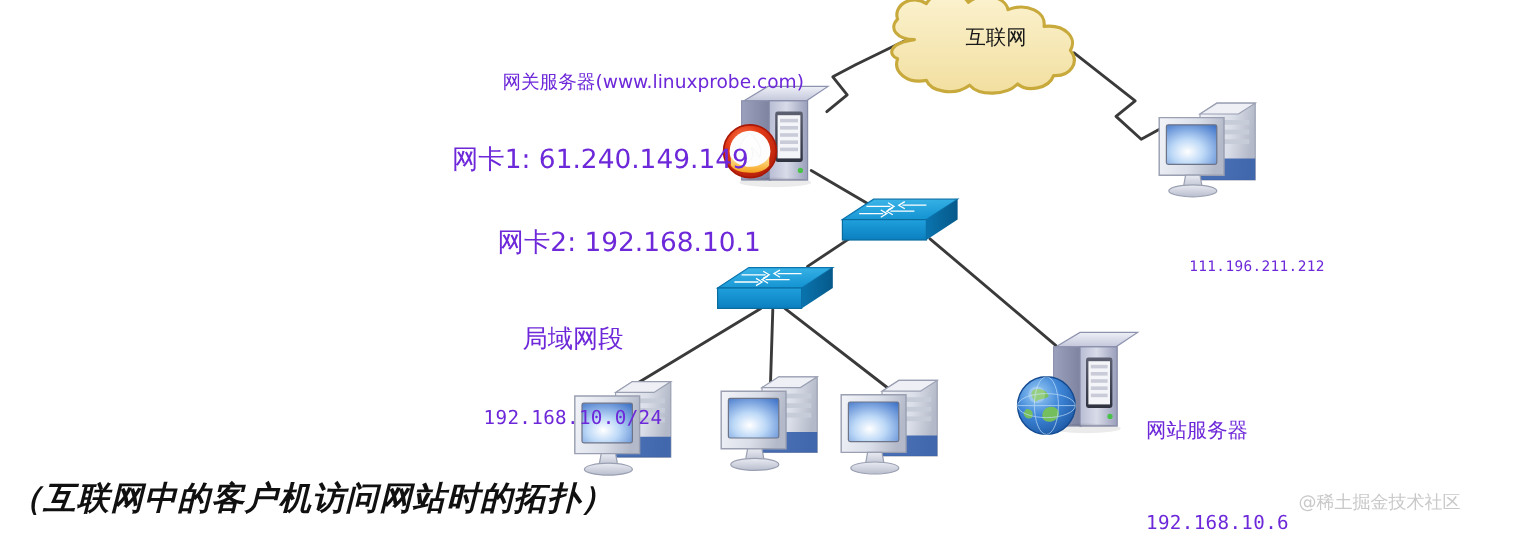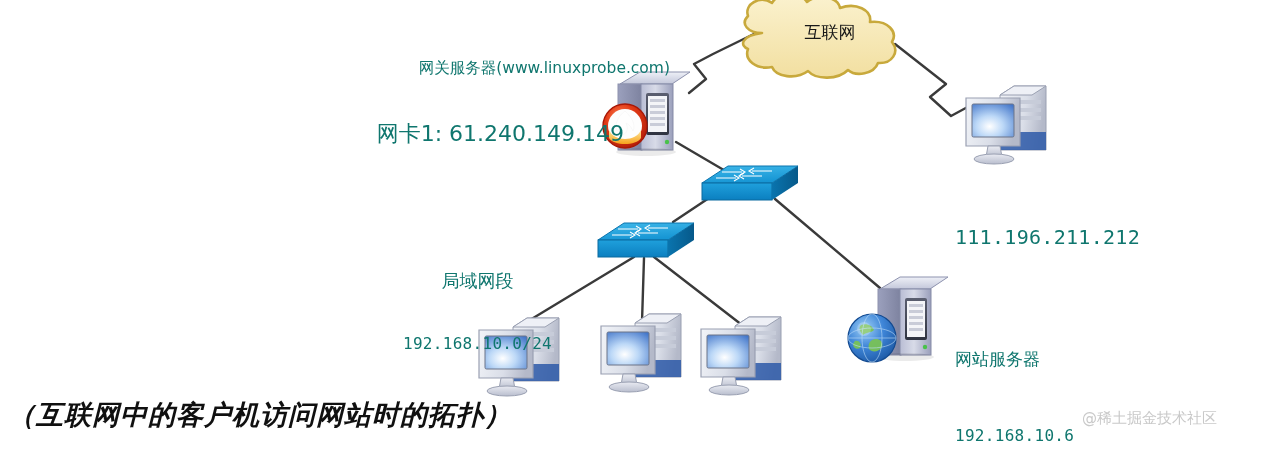--- a/index.html
+++ b/index.html
@@ -4,41 +4,41 @@
 <style>
   html,body{margin:0;padding:0;background:#ffffff;}
   body{
     width:1265px;height:450px;position:relative;overflow:hidden;
     font-family:"Liberation Serif","DejaVu Serif",serif;
     background:#ffffff;
   }
   #stage{position:absolute;left:0;top:0;width:1265px;height:327px;}
   svg#net{position:absolute;left:0;top:0;width:1265px;height:450px;}
 
-  .lbl{position:absolute;color:#0f766e;white-space:pre;line-height:1.28;}
+  .lbl{position:absolute;color:#6d28d9;white-space:pre;line-height:1.28;}
   .lbl .cn{font-family:"DejaVu Sans","Liberation Sans",sans-serif;}
   .lbl .mono{font-family:"DejaVu Sans Mono","Liberation Mono",monospace;letter-spacing:.3px;}
 
   
   #gw-label{left:330px;top:18px;width:340px;text-align:right;font-size:16px;}
   #gw-label .row{display:block;}
   #gw-label .r1{font-size:15.5px;}
   #gw-label .r2,#gw-label .r3{font-size:22px;}
   #gw-label .r2{padding-right:46px;}
   #gw-label .r3{padding-right:36px;}
 
   
   #lan-label{left:370px;top:228px;width:215px;text-align:center;font-size:16px;}
-  #lan-label .t1{display:block;font-size:18px;}
+  #lan-label .t1{display:block;font-size:21px;}
   #lan-label .t2{display:block;font-size:16px;margin-top:1px;}
 
   
   #client-label{left:930px;top:168px;width:235px;text-align:center;font-size:16px;}
   #client-label .t1{display:block;font-size:16.5px;}
-  #client-label .t2{display:block;font-size:20px;margin-top:16px;}
+  #client-label .t2{display:block;font-size:12px;margin-top:6px;}
 
   
   #web-label{left:955px;top:308px;width:200px;text-align:left;font-size:16px;}
   #web-label .t1{display:block;font-size:17px;}
   #web-label .t2{display:block;font-size:16px;margin-top:14px;}
 
   
   #cloud-text{left:745px;top:22px;width:170px;text-align:center;font-size:17px;
     font-family:"DejaVu Sans","Liberation Sans",sans-serif;color:#181818;}
 
@@ -312,20 +312,21 @@
       <path d="M 723 377 L 735 377 L 737 388 L 721 388 Z" fill="url(#pcFoot)" stroke="#9aa0b2" stroke-width="1"></path>
       <ellipse cx="729" cy="390" rx="20" ry="5" fill="url(#pcFoot)" stroke="#9aa0b2" stroke-width="1"></ellipse>
     </g>
   </svg>
 
   <div class="lbl" id="cloud-text">互联网</div>
 
   <div class="lbl" id="gw-label">
     <span class="row r1 cn">网关服务器(www.linuxprobe.com)</span>
     <span class="row r2 cn">网卡1: 61.240.149.149</span>
+    <span class="row r3 cn">网卡2: 192.168.10.1</span>
   </div>
 
   <div class="lbl" id="lan-label">
     <span class="t1 cn">局域网段</span>
     <span class="t2 mono">192.168.10.0/24</span>
   </div>
 
   <div class="lbl" id="client-label">
     <span class="t2 mono">111.196.211.212</span>
   </div>

